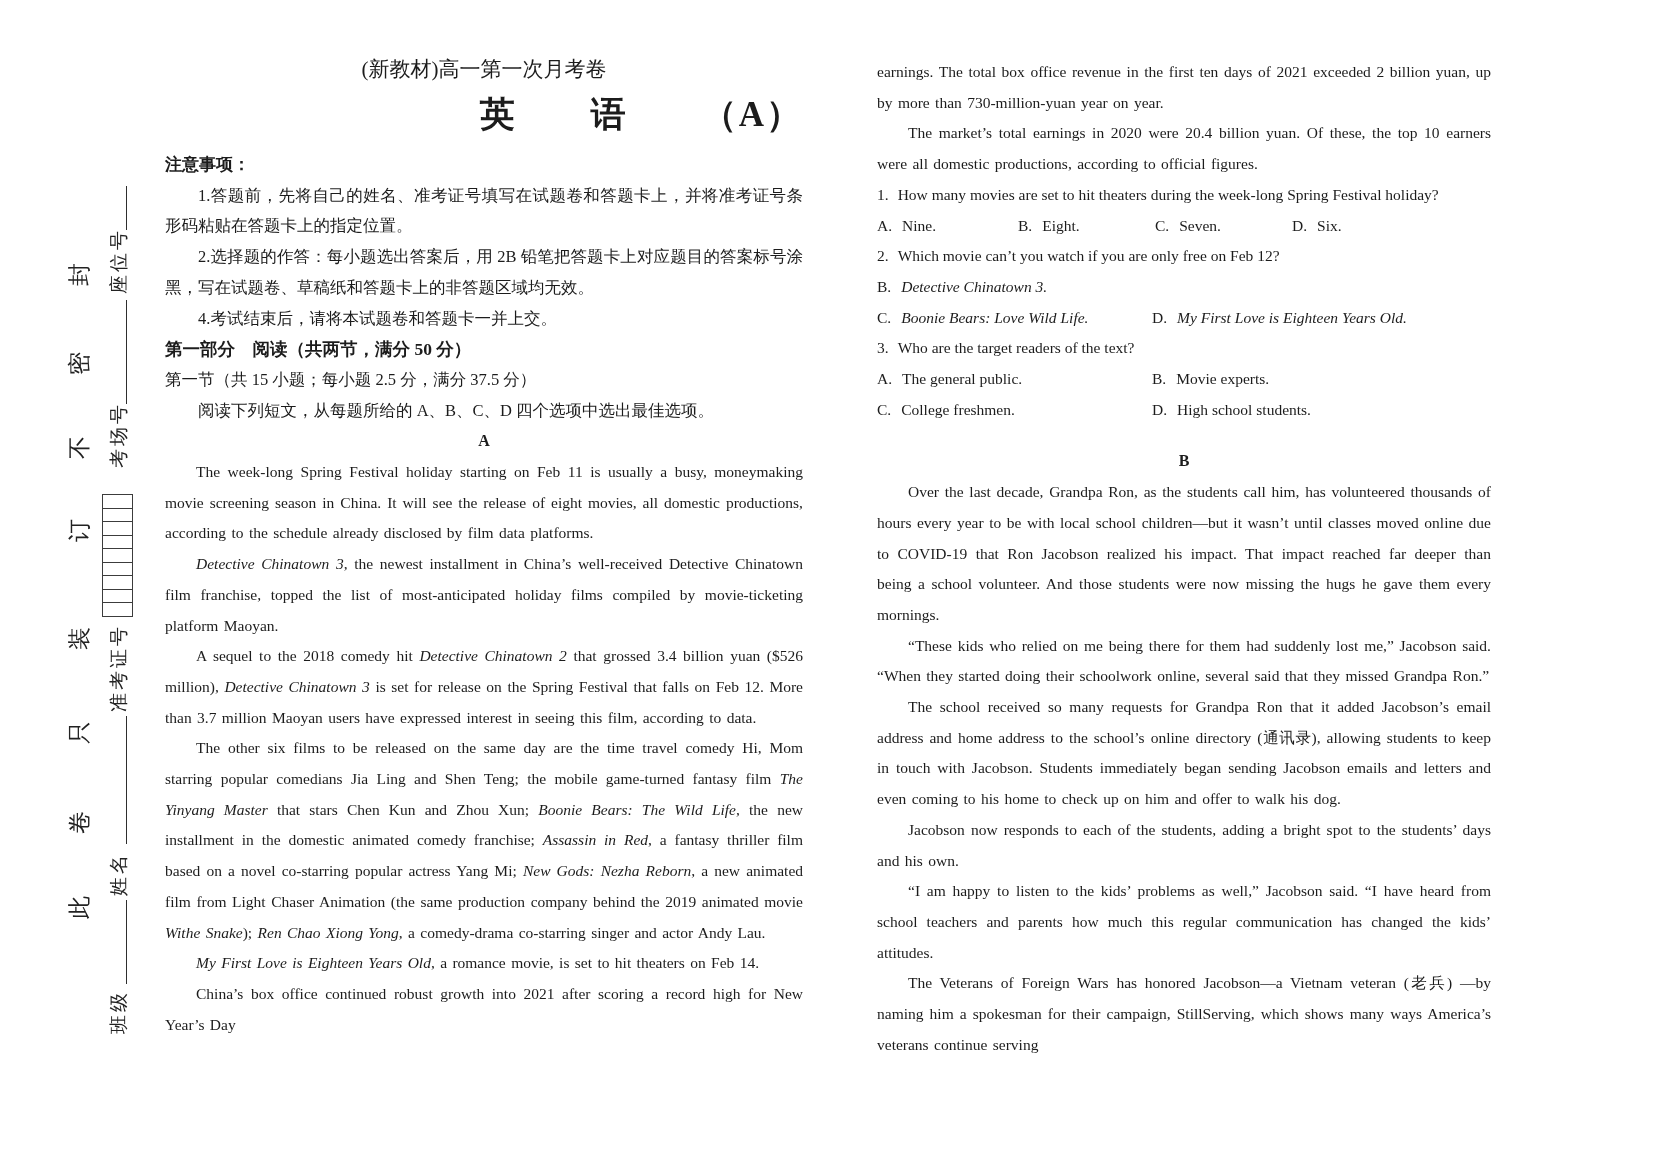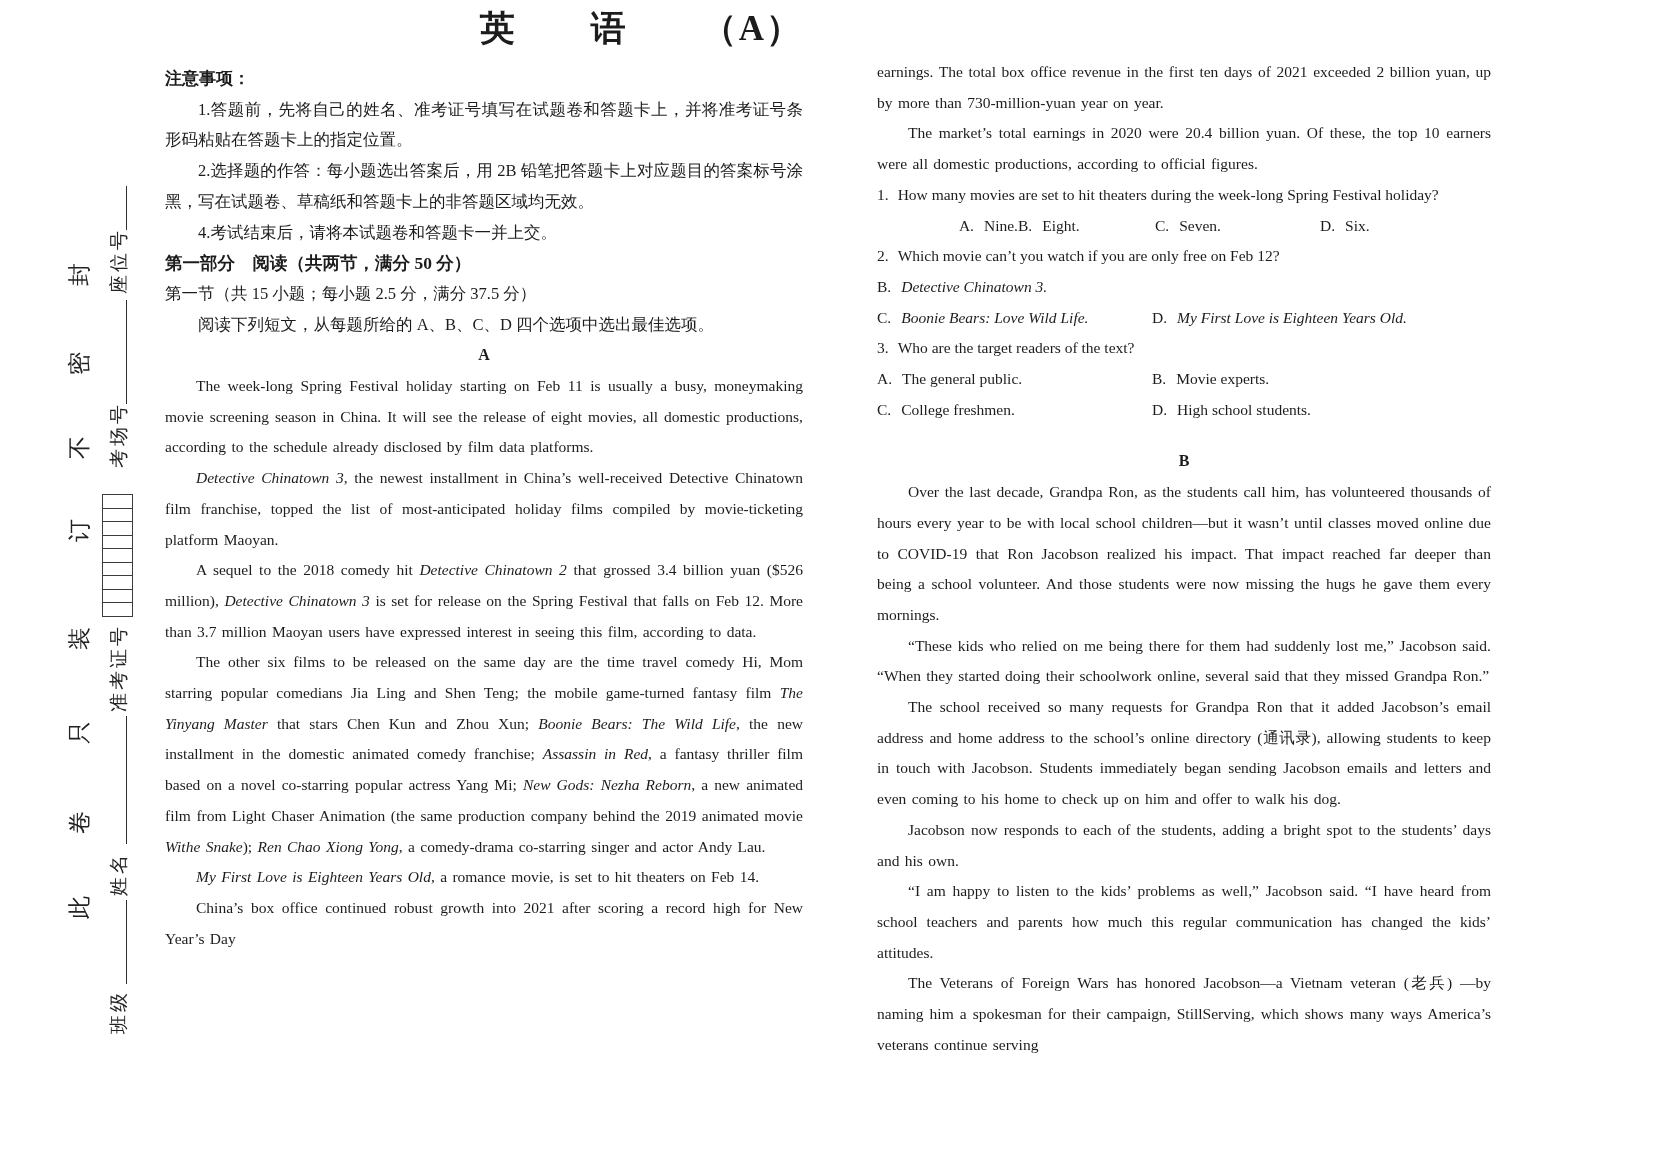--- a/index.html
+++ b/index.html
@@ -62,22 +62,22 @@
   .instruction{font-size:16.5px;line-height:30.7px;text-indent:2em;}
   .passage-label{text-align:center;font-weight:bold;font-size:16px;line-height:30.7px;}
   .passage-label.b-label{margin-top:21px;}
 
   
   .q-line{line-height:30.7px;font-size:15.5px;}
   .q-num{margin-right:9px;}
   .opt-row{display:flex;line-height:30.7px;font-size:15.5px;}
   .opt{white-space:nowrap;}
   .cols4 .opt{width:137px;}
-  .cols4 .opt:first-child{width:141px;text-align:right;}
-  .cols4 .opt:last-child{width:auto;margin-left:28px;}
+  .cols4 .opt:first-child{width:141px;}
+  .cols4 .opt:last-child{width:auto;}
   .cols2 .opt:first-child{width:275px;}
   .opt-k{margin-right:10px;}
 </style>
 </head>
 <body>
 
 <div class="page">
 
   <div class="seal-chars">
     <span>封</span>
@@ -107,20 +107,21 @@
       <i class="cell"></i>
       <i class="cell"></i>
     </span>
     <span class="f-label fl-room">考场号</span>
     <span class="f-line ln-room"></span>
     <span class="f-label fl-seat">座位号</span>
     <span class="f-line ln-seat"></span>
   </div>
 
   <div class="col-left">
+    <div class="exam-header">(新教材)高一第一次月考卷</div>
     <div class="exam-title">英　　语　　（A）</div>
     <div class="notice-title">注意事项：</div>
     <div class="cn">
         <p class="para"><span>1.答题前，先将自己的姓名、准考证号填写在试题卷和答题卡上，并将准考证号条形码粘贴在答题卡上的指定位置。</span></p>
         <p class="para"><span>2.选择题的作答：每小题选出答案后，用 2B 铅笔把答题卡上对应题目的答案标号涂黑，写在试题卷、草稿纸和答题卡上的非答题区域均无效。</span></p>
         <p class="para"><span>4.考试结束后，请将本试题卷和答题卡一并上交。</span></p>
       </div>
     <div class="part-heading">第一部分　阅读（共两节，满分 50 分）</div>
     <div class="section-line">第一节（共 15 小题；每小题 2.5 分，满分 37.5 分）</div>
     <div class="instruction">阅读下列短文，从每题所给的 A、B、C、D 四个选项中选出最佳选项。</div>

